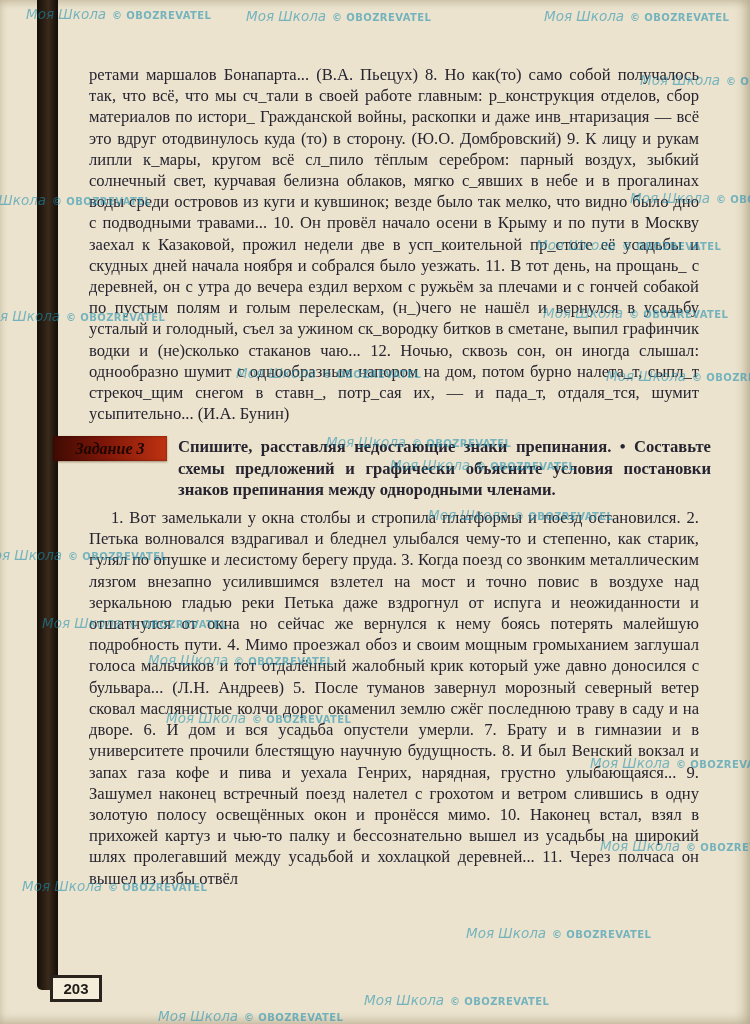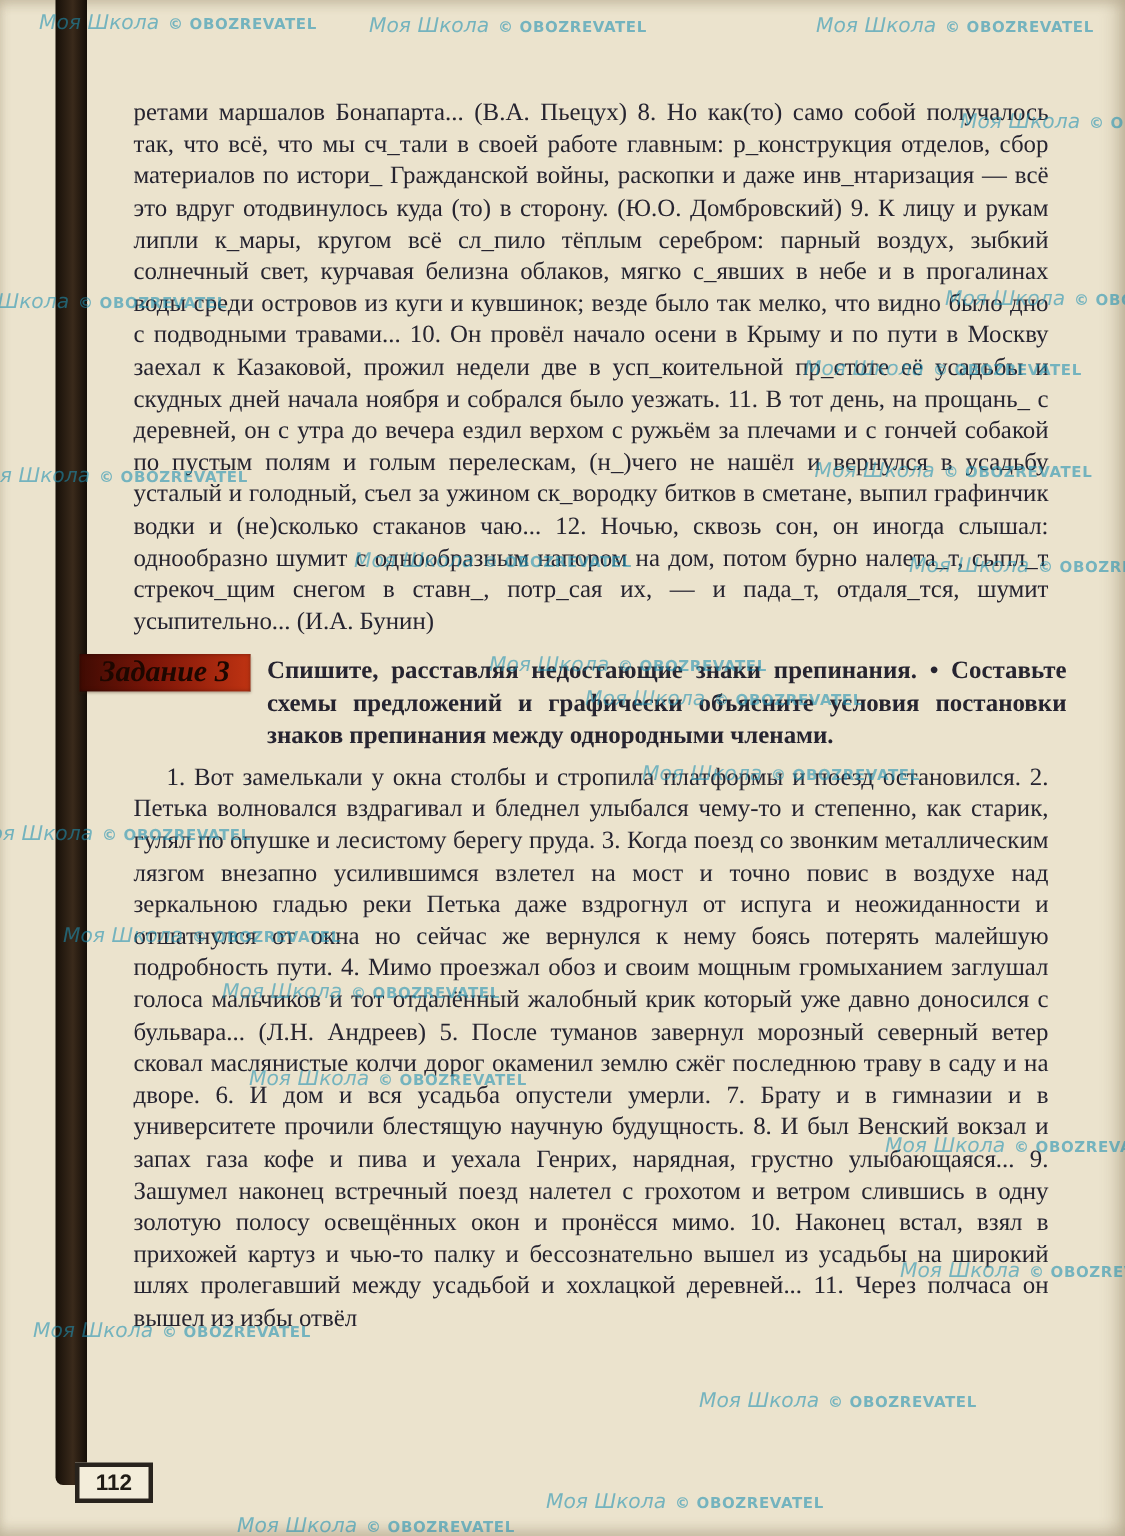--- a/index.html
+++ b/index.html
@@ -19,21 +19,21 @@
     position:absolute;left:77px;top:52px;width:634px;
     color:#262430;font-size:16.6px;line-height:21.2px;text-align:justify;
   }
   .content p{margin:12px;}
   .para2{text-indent:22px;margin-top:7px !important;}
   
   .task{display:flex;align-items:flex-start;margin:9px 0 7px -24px;}
   .task-label{
     flex:0 0 auto;width:114px;height:25px;line-height:25px;text-align:center;
     background:linear-gradient(90deg,#3f0b03 0%,#7e1608 45%,#bf3312 100%);
-    color:#1d0700;font-weight:700;font-style:italic;font-size:20px;
+    color:#1d0700;font-weight:700;font-style:italic;font-size:16px;
     box-shadow:0 1px 2px rgba(60,30,10,.45), inset 0 0 3px rgba(0,0,0,.35);
   }
   .task-instruction{flex:1;margin-left:11px;font-weight:700;text-align:justify;}
   
   .pagenum{
     position:absolute;left:50px;top:975px;width:46px;height:21px;
     background:#f3edda;border:3px solid #28231d;
     display:flex;align-items:center;justify-content:center;
     font-family:"Liberation Sans",sans-serif;font-weight:700;font-size:15px;color:#201c16;
     z-index:5;
@@ -57,21 +57,21 @@
     <p>ретами маршалов Бонапарта... (В.А. Пьецух) 8. Но как(то) само собой получалось так, что всё, что мы сч_тали в своей работе главным: р_конструкция отделов, сбор материалов по истори_ Гражданской войны, раскопки и даже инв_нтаризация — всё это вдруг отодвинулось куда (то) в сторону. (Ю.О. Домбровский) 9. К лицу и рукам липли к_мары, кругом всё сл_пило тёплым серебром: парный воздух, зыбкий солнечный свет, курчавая белизна облаков, мягко с_явших в небе и в прогалинах воды среди островов из куги и кувшинок; везде было так мелко, что видно было дно с подводными травами... 10. Он провёл начало осени в Крыму и по пути в Москву заехал к Казаковой, прожил недели две в усп_коительной пр_стоте её усадьбы и скудных дней начала ноября и собрался было уезжать. 11. В тот день, на прощань_ с деревней, он с утра до вечера ездил верхом с ружьём за плечами и с гончей собакой по пустым полям и голым перелескам, (н_)чего не нашёл и вернулся в усадьбу усталый и голодный, съел за ужином ск_вородку битков в сметане, выпил графинчик водки и (не)сколько стаканов чаю... 12. Ночью, сквозь сон, он иногда слышал: однообразно шумит с однообразным напором на дом, потом бурно налета_т, сыпл_т стрекоч_щим снегом в ставн_, потр_сая их, — и пада_т, отдаля_тся, шумит усыпительно... (И.А. Бунин)</p>
 
     <div class="task">
       <div class="task-label">Задание 3</div>
       <div class="task-instruction">Спишите, расставляя недостающие знаки препинания. • Составьте схемы предложений и графически объясните условия постановки знаков препинания между однородными членами.</div>
     </div>
 
     <p class="para2">1. Вот замелькали у окна столбы и стропила платформы и поезд остановился. 2. Петька волновался вздрагивал и бледнел улыбался чему-то и степенно, как старик, гулял по опушке и лесистому берегу пруда. 3. Когда поезд со звонким металлическим лязгом внезапно усилившимся взлетел на мост и точно повис в воздухе над зеркальною гладью реки Петька даже вздрогнул от испуга и неожиданности и отшатнулся от окна но сейчас же вернулся к нему боясь потерять малейшую подробность пути. 4. Мимо проезжал обоз и своим мощным громыханием заглушал голоса мальчиков и тот отдалённый жалобный крик который уже давно доносился с бульвара... (Л.Н. Андреев) 5. После туманов завернул морозный северный ветер сковал маслянистые колчи дорог окаменил землю сжёг последнюю траву в саду и на дворе. 6. И дом и вся усадьба опустели умерли. 7. Брату и в гимназии и в университете прочили блестящую научную будущность. 8. И был Венский вокзал и запах газа кофе и пива и уехала Генрих, нарядная, грустно улыбающаяся... 9. Зашумел наконец встречный поезд налетел с грохотом и ветром слившись в одну золотую полосу освещённых окон и пронёсся мимо. 10. Наконец встал, взял в прихожей картуз и чью-то палку и бессознательно вышел из усадьбы на широкий шлях пролегавший между усадьбой и хохлацкой деревней... 11. Через полчаса он вышел из избы отвёл</p>
   </div>
 
-  <div class="pagenum">112</div>
+  <div class="pagenum">203</div>
 
   <div class="wm" style="left:26px;top:4px"><span class="brand">Моя Школа</span><span class="site">© OBOZREVATEL</span></div>
   <div class="wm" style="left:246px;top:6px"><span class="brand">Моя Школа</span><span class="site">© OBOZREVATEL</span></div>
   <div class="wm" style="left:544px;top:6px"><span class="brand">Моя Школа</span><span class="site">© OBOZREVATEL</span></div>
   <div class="wm" style="left:640px;top:70px"><span class="brand">Моя Школа</span><span class="site">© OBOZREVATEL</span></div>
   <div class="wm" style="left:-34px;top:190px"><span class="brand">Моя Школа</span><span class="site">© OBOZREVATEL</span></div>
   <div class="wm" style="left:630px;top:188px"><span class="brand">Моя Школа</span><span class="site">© OBOZREVATEL</span></div>
   <div class="wm" style="left:536px;top:235px"><span class="brand">Моя Школа</span><span class="site">© OBOZREVATEL</span></div>
   <div class="wm" style="left:-20px;top:306px"><span class="brand">Моя Школа</span><span class="site">© OBOZREVATEL</span></div>
   <div class="wm" style="left:543px;top:303px"><span class="brand">Моя Школа</span><span class="site">© OBOZREVATEL</span></div>

